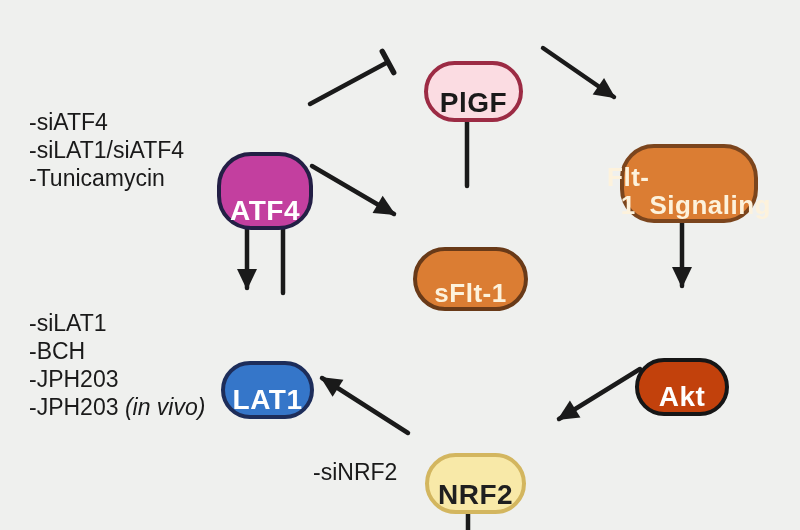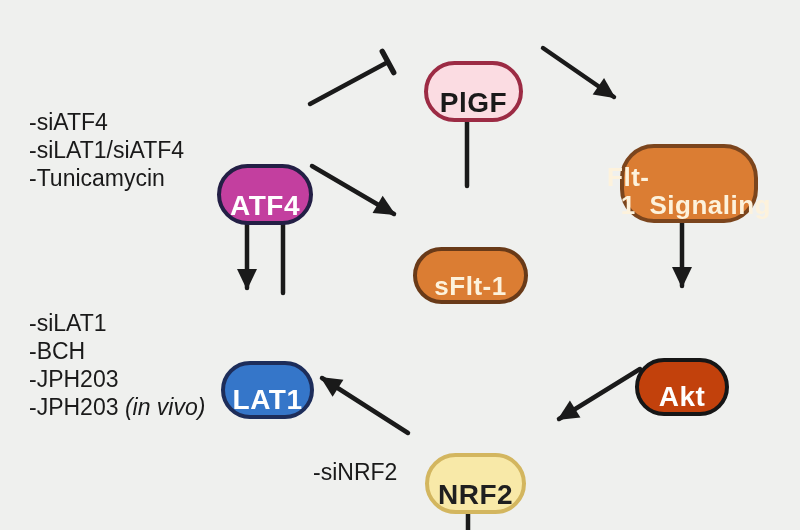--- a/index.html
+++ b/index.html
@@ -26,23 +26,23 @@
     border-radius: 34px;
     box-sizing: border-box;
     font-size: 28px;
     font-weight: 700;
     line-height: 1.08;
     text-align: center;
     letter-spacing: 0.5px;
     margin-top: 44px;
   }
   .node-plgf  { left: 424px; top: 17px;  width: 99px;  height: 61px; }
-  .node-atf4  { left: 217px; top: 120px; width: 96px;  height: 61px; }
+  .node-atf4  { left: 217px; top: 108px; width: 96px;  height: 78px; }
   .node-flt1  { left: 620px; top: 100px; width: 138px; height: 79px; flex-direction: row; font-size: 26px; }
-  .node-sflt1 { left: 413px; top: 203px; width: 115px; height: 57px; font-size: 26px; }
+  .node-sflt1 { left: 413px; top: 203px; width: 115px; height: 64px; font-size: 26px; }
   .node-lat1  { left: 221px; top: 317px; width: 93px;  height: 58px; font-size: 28px; }
   .node-akt   { left: 635px; top: 314px; width: 94px;  height: 58px; }
   .node-nrf2  { left: 425px; top: 409px; width: 101px; height: 61px; }
   .label-group {
     position: absolute;
     color: #1a1a1a;
     font-size: 23px;
     line-height: 28px;
     white-space: nowrap;
   }

